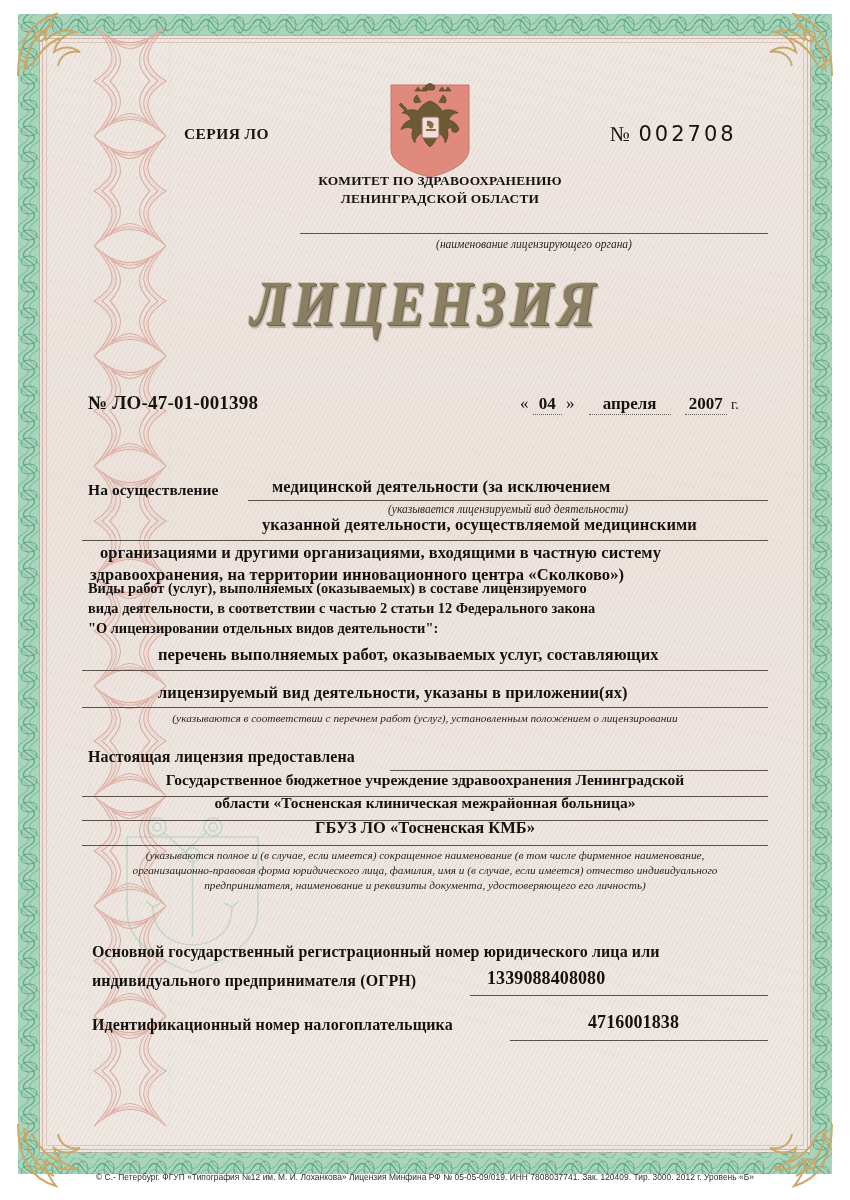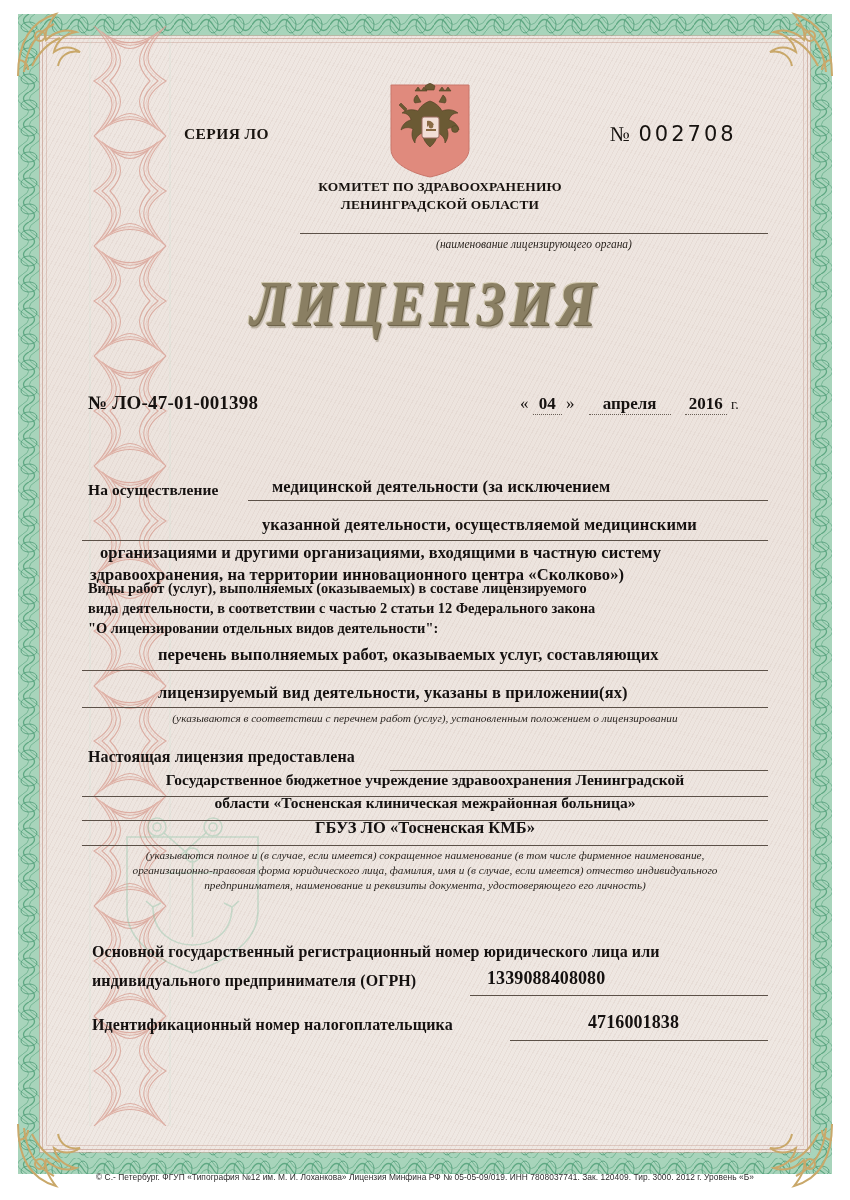--- a/index.html
+++ b/index.html
@@ -75,21 +75,21 @@
     position:absolute;left:610px;top:120px;
     font-size:23px;color:#16120f;letter-spacing:1px;
     font-family:"Liberation Sans",sans-serif;
   }
   .docnum .no{font-family:"Liberation Serif",serif;font-size:21px;}
   .docnum .digits{letter-spacing:3px;font-family:"DejaVu Sans",sans-serif;font-size:21px;}
 
   .emblem{position:absolute;left:387px;top:83px;width:86px;height:96px;}
 
   .org-name{
-    position:absolute;left:280px;top:178px;width:320px;text-align:center;
+    position:absolute;left:280px;top:172px;width:320px;text-align:center;
     font-weight:bold;font-size:13.4px;line-height:1.35;color:#17120e;
     letter-spacing:.2px;
   }
 
   .rule{
     position:absolute;height:0;border-top:1px solid #5c5148;
   }
 
   .caption{
     position:absolute;text-align:center;
@@ -307,27 +307,28 @@
 
     <div class="title">ЛИЦЕНЗИЯ</div>
 
     <div class="lic-no">№ ЛО-47-01-001398</div>
 
     <div class="date-row">
       <span>«</span>
       <b class="dot-line" style="padding:0 6px;">04</b>
       <span>»</span>
       <b class="dot-line" style="padding:0 14px;margin-left:10px;">апреля</b>
-      <b class="dot-line" style="padding:0 4px;margin-left:10px;">2016</b>
+      <b class="dot-line" style="padding:0 4px;margin-left:10px;">2007</b>
       <span style="font-size:14px;">г.</span>
     </div>
 
     <div class="body-line" style="left:88px;top:481px;font-size:15.5px;">На осуществление</div>
     <div class="body-line" style="left:272px;top:477px;font-size:16.5px;">медицинской деятельности (за исключением</div>
     <div class="rule" style="left:248px;top:500px;width:520px;"></div>
+    <div class="caption" style="left:248px;top:503px;width:520px;">(указывается лицензируемый вид  деятельности)</div>
 
     <div class="body-line" style="left:262px;top:515px;font-size:16.5px;">указанной деятельности, осуществляемой медицинскими</div>
     <div class="rule" style="left:82px;top:540px;width:686px;"></div>
 
     <div class="body-line" style="left:100px;top:543px;font-size:16.5px;">организациями и другими организациями, входящими в частную систему</div>
     <div class="body-line" style="left:90px;top:565px;font-size:16.5px;">здравоохранения, на территории инновационного центра «Сколково»)</div>
 
     <div class="body-plain" style="left:88px;top:580px;">Виды работ (услуг), выполняемых (оказываемых) в составе лицензируемого</div>
     <div class="body-plain" style="left:88px;top:600px;">вида деятельности, в соответствии с частью  2 статьи 12 Федерального закона</div>
     <div class="body-plain" style="left:88px;top:620px;">"О лицензировании отдельных видов деятельности":</div>

